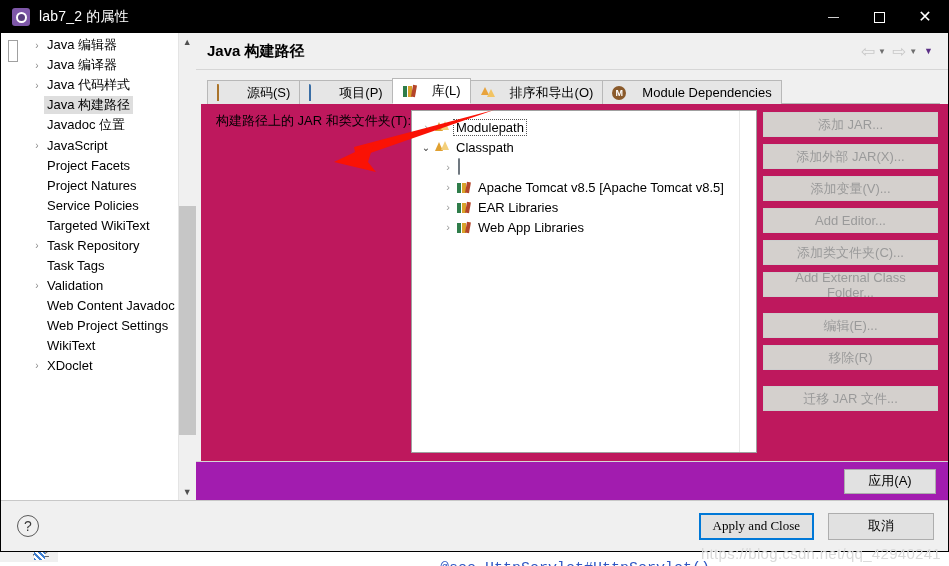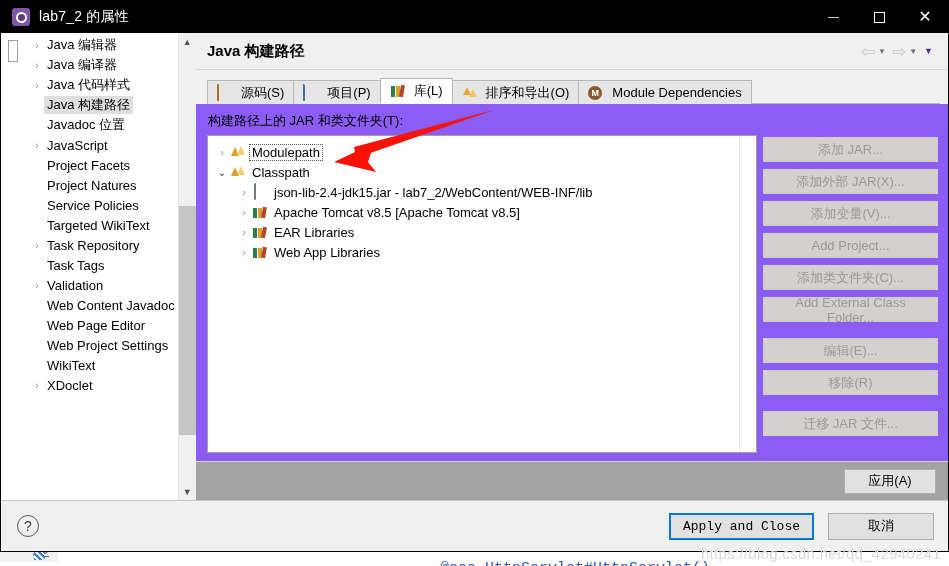--- a/index.html
+++ b/index.html
@@ -129,21 +129,21 @@
 
   
   #tabstrip{
     display:flex;align-items:flex-end;height:26px;flex:0 0 26px;
     padding-left:14px;margin-top:8px;position:relative;
   }
   #tabstrip::after{
     content:"";position:absolute;left:14px;right:8px;bottom:0;height:1px;background:#b8b8b8;
   }
   .tab{
-    height:24px;display:flex;align-items:center;gap:8px;
+    height:24px;display:flex;align-items:center;gap:14px;
     padding:0 9px;font-size:13px;color:#000;white-space:nowrap;
     border:1px solid #b8b8b8;border-bottom:none;background:#e6e6e6;
     box-sizing:border-box;margin-right:-1px;position:relative;z-index:1;
   }
   .tab.active{background:#ffffff;height:26px;z-index:3;border-bottom:1px solid #ffffff;}
   .tab .ticon{width:16px;height:16px;flex:0 0 16px;position:relative;}
 
   
   .ic-src{background:#e8a33d;border-radius:2px 5px 2px 2px;height:12px;margin-top:2px;
           border:1px solid #a9732a;box-sizing:border-box;}
@@ -160,22 +160,22 @@
                 border-bottom:8px solid #e8a33d;}
   .ic-order .a2{left:7px;top:4px;border-left:4px solid transparent;border-right:4px solid transparent;
                 border-bottom:8px solid #f2c463;}
   .ic-mod{
     width:14px;height:14px;margin-top:1px;border-radius:50%;background:#8a5a2b;
     color:#fff;font-size:9px;font-weight:bold;display:flex;align-items:center;justify-content:center;
   }
 
   
   #content{
-    flex:1;min-height:0;background:#8b5cf6;padding:6px 10px 0 14px;
-    display:flex;flex-direction:column;
+    flex:1;min-height:0;background:#be185d;padding:6px 10px 0 14px;
+    display:flex;flex-direction:row;margin-left:8px;
   }
   #list-label{font-size:13px;margin:2px 0 5px 1px;}
   #panelrow{flex:1;display:flex;min-height:0;gap:6px;padding-bottom:8px;}
   #tree-outer{
     flex:1;min-width:0;background:#ffffff;border:1px solid #a0a0a0;
     display:flex;position:relative;overflow:hidden;
   }
   #build-tree{flex:1;padding:6px 0 0 6px;overflow:hidden;}
   .trow{height:20px;display:flex;align-items:center;white-space:nowrap;font-size:13px;}
   .trow .exp{
@@ -216,40 +216,40 @@
   .pbtn{
     height:25px;margin-bottom:7px;border:1px solid #cdcdcd;background:#d4d0cd;
     color:#9a9a9a;font-size:13px;font-family:inherit;
     display:flex;align-items:center;justify-content:center;box-sizing:border-box;
   }
   .pbtn.gap{margin-top:9px;}
 
   
   #applyrow{
     height:38px;flex:0 0 38px;display:flex;align-items:center;justify-content:flex-end;
-    padding:0 12px 0 0;border-top:1px solid #d6d6d6;background:#a3a3a3;
+    padding:0 12px 0 0;border-top:1px solid #d6d6d6;background:#a21caf;
   }
   #apply-btn{
     width:92px;height:25px;border:1px solid #adadad;background:#e1e1e1;color:#000;
     font-size:13px;font-family:inherit;display:flex;align-items:center;justify-content:center;
   }
 
   
   #footer{
     height:50px;flex:0 0 50px;display:flex;align-items:center;
     border-top:1px solid #c8c8c8;background:#f0f0f0;padding:0 14px 0 16px;
   }
   #help-icon{
     width:22px;height:22px;border-radius:50%;border:1.4px solid #5a5a5a;color:#3a3a3a;
     display:flex;align-items:center;justify-content:center;font-size:14px;box-sizing:border-box;
   }
   #footer .fspacer{flex:1;}
   #apply-close-btn{
     height:27px;padding:0 12px;border:2px solid #0078d7;background:#e1e1e1;color:#000;
-    font-size:13px;font-family:Liberation Mono, monospace;display:flex;align-items:center;justify-content:center;
+    font-size:13px;font-family:Liberation Serif, serif;display:flex;align-items:center;justify-content:center;
     margin-right:14px;
   }
   #cancel-btn{
     width:106px;height:27px;border:1px solid #adadad;background:#e1e1e1;color:#000;
     font-size:13px;font-family:inherit;display:flex;align-items:center;justify-content:center;
   }
 
   
   #red-arrow{position:absolute;left:296px;top:110px;width:200px;height:62px;pointer-events:none;}
 
@@ -345,24 +345,20 @@
               <span class="twisty"></span>
               <span class="navlabel">Task Tags</span>
             </div>
             <div class="navitem">
               <span class="twisty">›</span>
               <span class="navlabel">Validation</span>
             </div>
             <div class="navitem">
               <span class="twisty"></span>
               <span class="navlabel">Web Content Javadoc</span>
-            </div>
-            <div class="navitem">
-              <span class="twisty"></span>
-              <span class="navlabel">Web Page Editor</span>
             </div>
             <div class="navitem">
               <span class="twisty"></span>
               <span class="navlabel">Web Project Settings</span>
             </div>
             <div class="navitem">
               <span class="twisty"></span>
               <span class="navlabel">WikiText</span>
             </div>
             <div class="navitem">
@@ -437,21 +433,20 @@
                 </div>
                 <div class="trow">
                   <span class="exp open">⌄</span>
                   <span class="ticon2"><span class="ic-path"><i class="u1"></i><i class="u2"></i></span></span>
                   <span class="tlabel">Classpath</span>
                 </div>
                 <div class="trow">
                   <span class="indent"></span>
                   <span class="exp">›</span>
                   <span class="ticon2"><span class="ic-jar"></span></span>
-                  <span class="tlabel">json-lib-2.4-jdk15.jar  -  lab7_2/WebContent/WEB-INF/lib</span>
                 </div>
                 <div class="trow">
                   <span class="indent"></span>
                   <span class="exp">›</span>
                   <span class="ticon2"><span class="ic-books"><i class="k1"></i><i class="k2"></i><i class="k3"></i></span></span>
                   <span class="tlabel">Apache Tomcat v8.5 [Apache Tomcat v8.5]</span>
                 </div>
                 <div class="trow">
                   <span class="indent"></span>
                   <span class="exp">›</span>
@@ -467,21 +462,21 @@
               </div>
             <div id="tree-vsb">
                 <div class="cap"></div>
               </div>
           </div>
 
           <div id="btncol">
               <button class="pbtn" disabled="">添加 JAR...</button>
               <button class="pbtn" disabled="">添加外部 JAR(X)...</button>
               <button class="pbtn" disabled="">添加变量(V)...</button>
-              <button class="pbtn" disabled="">Add Project...</button>
+              <button class="pbtn" disabled="">Add Editor...</button>
               <button class="pbtn" disabled="">添加类文件夹(C)...</button>
               <button class="pbtn" disabled="">Add External Class Folder...</button>
               <button class="pbtn gap" disabled="">编辑(E)...</button>
               <button class="pbtn" disabled="">移除(R)</button>
               <button class="pbtn gap" disabled="">迁移 JAR 文件...</button>
             </div>
         </div>
       </div>
 
       <div id="applyrow">

